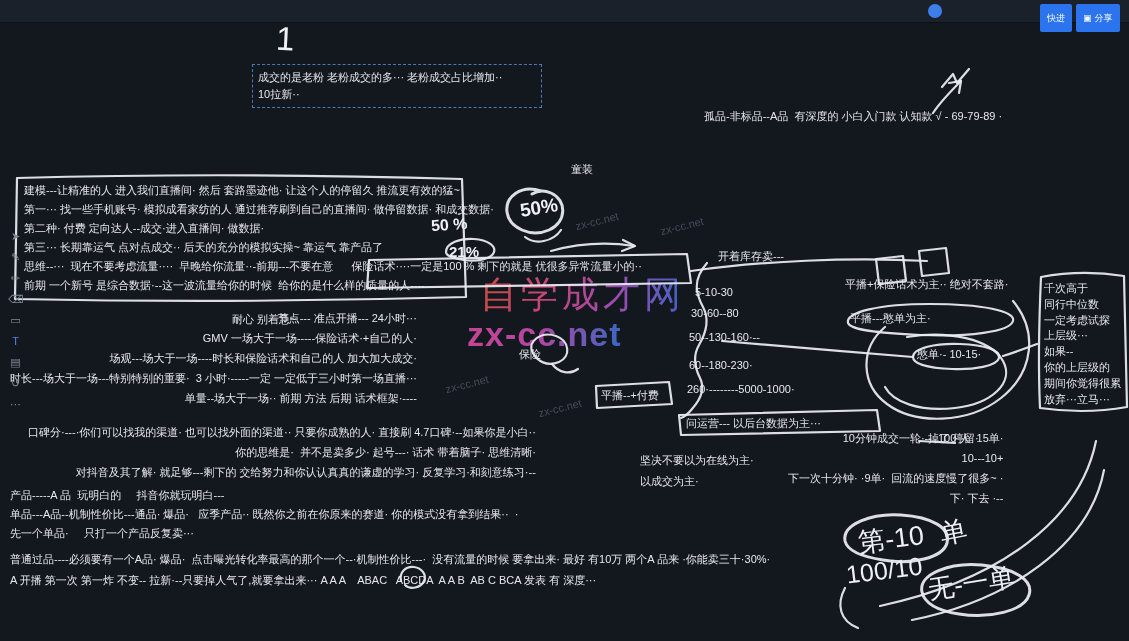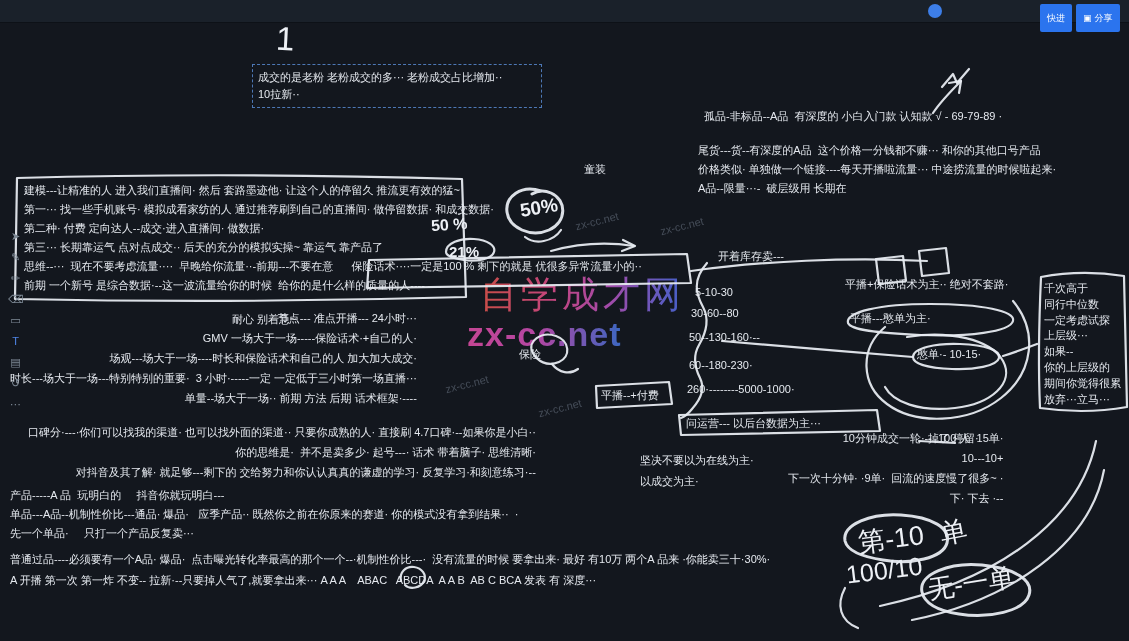--- a/index.html
+++ b/index.html
@@ -67,28 +67,23 @@
     <span class="tool">▤</span>
     <span class="tool">↺</span>
     <span class="tool">⋯</span>
   </div>
 
   <div class="sel-note lh17">
     <div class="ln">成交的是老粉 老粉成交的多···  老粉成交占比增加··</div>
     <div class="ln">10拉新··</div>
   </div>
 
-  <div class="note sln" style="left:584px;top:162px;">童装</div>
+  <div class="note sln" style="left:571px;top:162px;">童装</div>
   <div class="note sln" style="left:704px;top:109px;">孤品-非标品--A品  有深度的 小白入门款 认知款 √ - 69-79-89 ·</div>
 
-  <div class="note lh19" style="left:698px;top:141px;">
-    <div class="ln">尾货---货--有深度的A品  这个价格一分钱都不赚··· 和你的其他口号产品</div>
-    <div class="ln">价格类似· 单独做一个链接----每天开播啦流量··· 中途捞流量的时候啦起来·</div>
-    <div class="ln">A品--限量···-  破层级用 长期在</div>
-  </div>
 
   <div class="note lh19" style="left:24px;top:181px;">
     <div class="ln">建模---让精准的人 进入我们直播间· 然后 套路墨迹他· 让这个人的停留久 推流更有效的猛~</div>
     <div class="ln">第一··· 找一些手机账号· 模拟成看家纺的人 通过推荐刷到自己的直播间· 做停留数据· 和成交数据·</div>
     <div class="ln">第二种· 付费 定向达人--成交·进入直播间· 做数据·</div>
     <div class="ln">第三··· 长期靠运气 点对点成交·· 后天的充分的模拟实操~ 靠运气 靠产品了</div>
     <div class="ln">思维--···  现在不要考虑流量····  早晚给你流量··-前期---不要在意      保险话术····一定是100 % 剩下的就是 优很多异常流量小的··</div>
     <div class="ln">前期 一个新号 是综合数据·--这一波流量给你的时候  给你的是什么样的质量的人----</div>
   </div>
 

